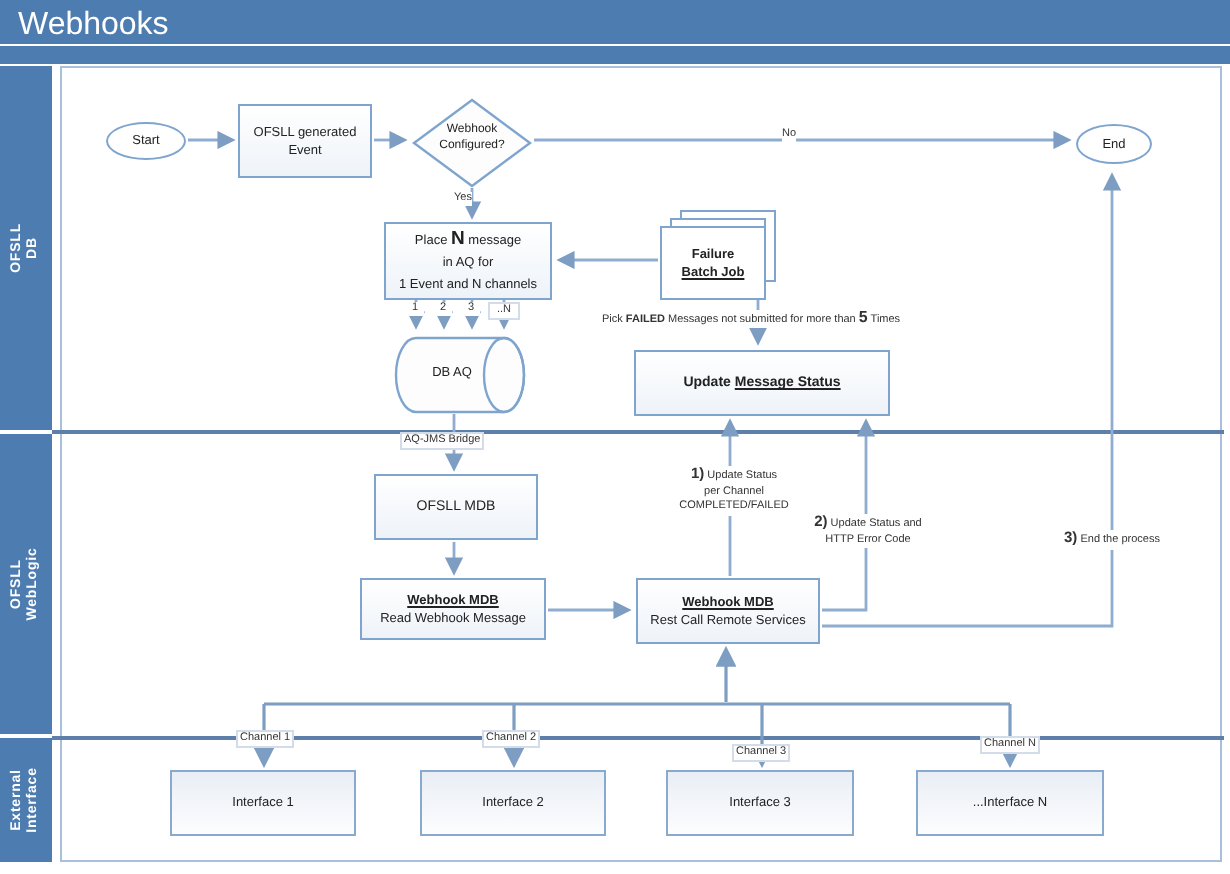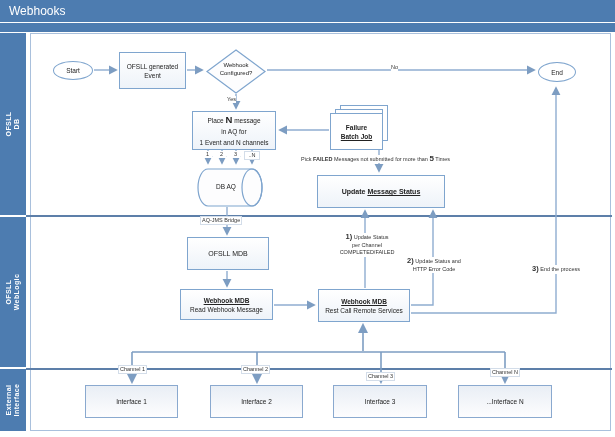--- a/index.html
+++ b/index.html
@@ -1,20 +1,20 @@
 <!DOCTYPE html>
 <html><head>
 <meta charset="utf-8">
 <style>
   html,body{margin:0;padding:0;background:#fff;}
   .canvas{position:relative;width:615px;height:437px;background:#fff;overflow:hidden;
           font-family:"Liberation Sans",sans-serif;color:#222;}
   
   .titlebar{position:absolute;left:0;top:0;width:615px;height:22px;background:#4d7cb0;}
-  .titlebar .t{position:absolute;left:9px;top:4px;font-size:12px;color:#fff;}
+  .titlebar .t{position:absolute;left:9px;top:4px;font-size:16px;color:#fff;}
   .hdr-gap{position:absolute;left:0;top:22px;width:615px;height:1px;background:#fff;}
   .subbar{position:absolute;left:0;top:23px;width:615px;height:9px;background:#4d7cb0;}
   
   .frame{position:absolute;left:30px;top:33px;width:581px;height:398px;border:1px solid #a9c0dc;background:#fff;box-sizing:border-box;}
   .lane-strip{position:absolute;left:0;width:26px;background:#4d7cb0;}
   .vlabel{position:absolute;left:50%;top:50%;transform:translate(-50%,-50%) rotate(-90deg);
           color:#fff;font-size:7px;letter-spacing:.4px;white-space:pre-line;text-align:center;line-height:8px;font-weight:bold;}
   .boundary{position:absolute;left:26px;width:586px;height:2px;background:#5d7fa9;}
   
   svg.wires{position:absolute;left:0;top:0;pointer-events:none;}

